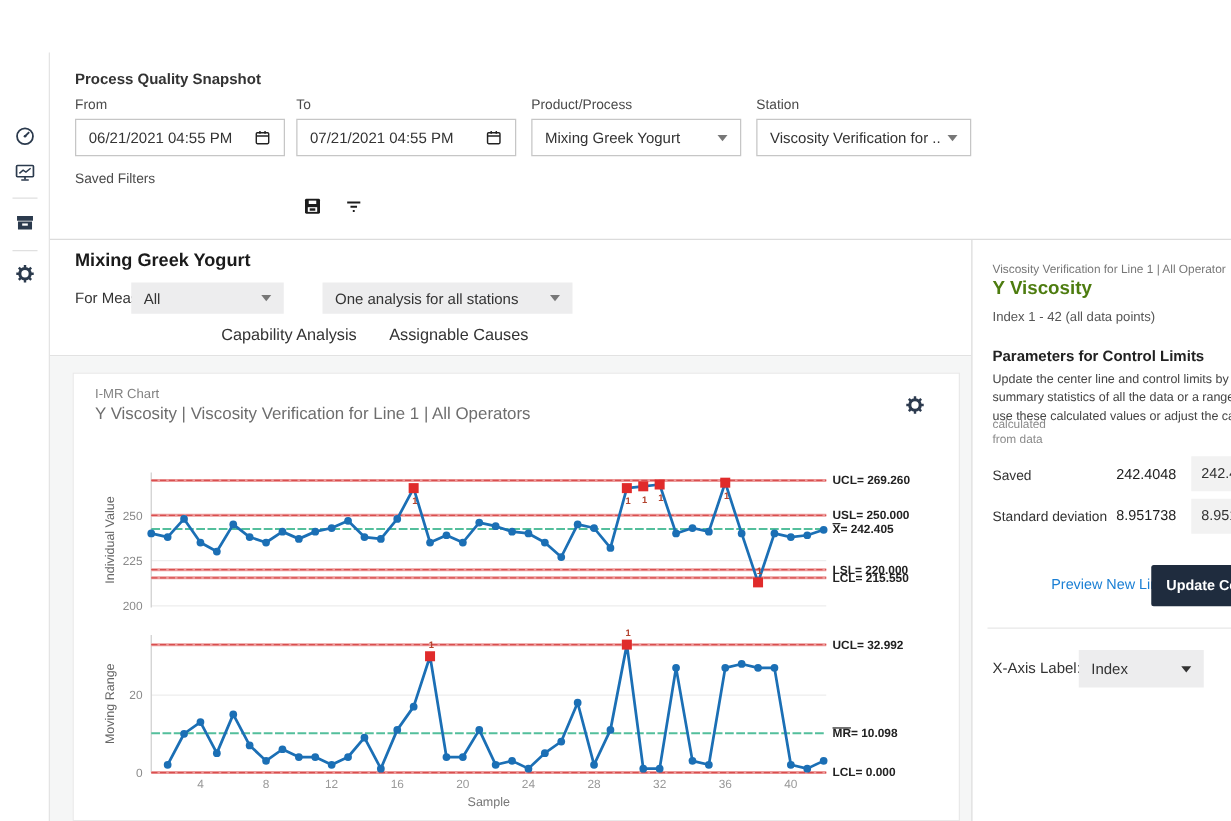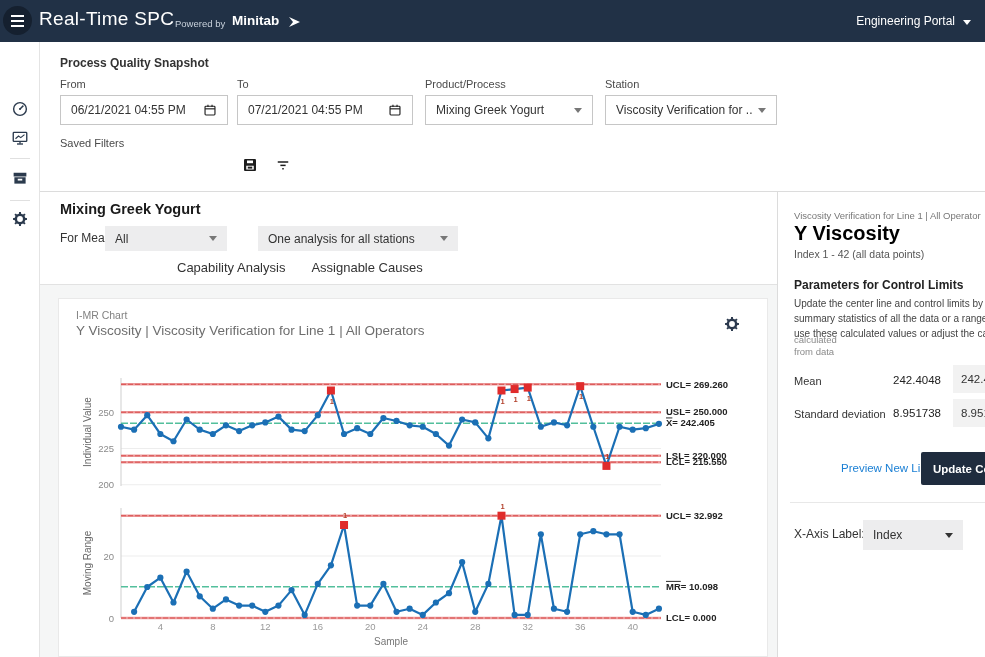--- a/index.html
+++ b/index.html
@@ -45,55 +45,40 @@
   .card { position:absolute; left:58px; top:298px; width:710px; height:359px; background:#fff; border:1px solid #e9e9e9; }
   .imr-label { position:absolute; left:17px; top:10px; font-size:10.5px; color:#828282; }
   .imr-title { position:absolute; left:17px; top:24px; font-size:13.5px; color:#6e6e6e; }
   .card-gear { position:absolute; right:26px; top:16px; width:18px; height:18px; cursor:pointer; }
   #imr-svg { position:absolute; left:0; top:59px; }
   #imr-svg text { font-family:"Liberation Sans", sans-serif; }
 
   
   .rpanel { position:absolute; left:777px; top:192px; width:208px; height:465px; background:#fff; border-left:1px solid #dcdcdc; overflow:hidden; }
   .rp-sub { position:absolute; left:16px; top:18px; font-size:9.5px; color:#777; white-space:nowrap; }
-  .rp-title { position:absolute; left:16px; top:30px; font-size:20px; font-weight:bold; color:#000000; }
+  .rp-title { position:absolute; left:16px; top:30px; font-size:15px; font-weight:bold; color:#4d7c0f; }
   .rp-index { position:absolute; left:16px; top:56px; font-size:10.5px; color:#555; }
   .rp-params { position:absolute; left:16px; top:86px; font-size:12px; font-weight:bold; color:#222; }
   .rp-desc { position:absolute; left:16px; top:104px; font-size:10px; color:#444; line-height:15px; white-space:nowrap; }
   .rp-colhead { position:absolute; left:16px; top:142px; width:147px; text-align:left; font-size:9.5px; color:#8a8a8a; line-height:12px; }
   .rp-rowlbl { position:absolute; left:16px; font-size:11px; color:#333; }
   .rp-rowval { position:absolute; left:16px; width:147px; text-align:right; font-size:11.5px; color:#222; }
   .rp-input { position:absolute; left:175px; width:120px; height:28px; background:#f2f2f2; border:none; font-size:11.5px; color:#333; padding:0 8px; font-family:"Liberation Sans", sans-serif; }
   .rp-link { position:absolute; left:63px; top:270px; font-size:11.5px; color:#1a7fd4; cursor:pointer; white-space:nowrap; }
   .rp-btn { position:absolute; left:143px; top:260px; height:33px; width:150px; background:#1f2c3e; color:#fff; font-size:11.5px; font-weight:bold; border:none; border-radius:2px; padding:0 12px; white-space:nowrap; text-align:left; cursor:pointer; font-family:"Liberation Sans", sans-serif; }
   .rp-div { position:absolute; left:12px; right:0; top:310px; height:1px; background:#e8e8e8; }
   .rp-xlbl { position:absolute; left:16px; top:335px; font-size:12px; color:#333; }
   .rp-xdd { position:absolute; left:85px; top:328px; width:100px; height:30px; background:#ededee; font-size:12px; color:#333; display:flex; align-items:center; padding:0 10px; cursor:pointer; }
   .rp-xdd .caret { border-top-color:#333; }
 </style>
 </head>
 <body>
 
 <div id="app">
 
-  <div class="header">
-    <div class="hamburger">
-        <span></span>
-        <span></span>
-        <span></span>
-      </div>
-    <div class="app-title">Real-Time SPC</div>
-    <div class="powered">Powered by</div>
-    <div class="brand">Minitab</div>
-    <svg class="brand-logo" width="16" height="16" viewBox="0 0 16 16">
-      <path d="M2 3 L13 8 L2 13 L6 8 Z" fill="#ffffff"></path>
-    </svg>
-    <div class="portal">Engineering Portal</div>
-    <div class="portal-caret"></div>
-  </div>
 
   <div class="sidebar">
     <svg class="side-ic" style="top:58px" viewBox="0 0 24 24">
       <circle cx="12" cy="12" r="8.5" fill="none" stroke="#2b3a4d" stroke-width="1.9"></circle>
       <line x1="12" y1="12" x2="16.5" y2="7.5" stroke="#2b3a4d" stroke-width="1.9"></line>
       <circle cx="12" cy="12" r="1.4" fill="#2b3a4d"></circle>
     </svg>
     <svg class="side-ic" style="top:87px" viewBox="0 0 24 24">
       <rect x="3" y="4.5" width="18" height="12" rx="1" fill="none" stroke="#2b3a4d" stroke-width="1.8"></rect>
       <polyline points="6,13 10,9.5 13,11.5 18,7.5" fill="none" stroke="#2b3a4d" stroke-width="1.6"></polyline>
@@ -366,21 +351,21 @@
     <div class="rp-desc">
       <div>Update the center line and control limits by calculating</div>
       <div>summary statistics of all the data or a range of data. Then</div>
       <div>use these calculated values or adjust the calculated values.</div>
     </div>
     <div class="rp-colhead">
       <div>calculated</div>
       <div>from data</div>
     </div>
 
-    <div class="rp-rowlbl" style="top:183px">Mean</div>
+    <div class="rp-rowlbl" style="top:183px">Saved</div>
     <div class="rp-rowval" style="top:182px">242.4048</div>
     <input class="rp-input" style="top: 173px;" readonly="" value="242.4048">
 
     <div class="rp-rowlbl" style="top:216px">Standard deviation</div>
     <div class="rp-rowval" style="top:215px">8.951738</div>
     <input class="rp-input" style="top: 207px;" readonly="" value="8.951738">
 
     <div class="rp-link">Preview New Limits</div>
     <button class="rp-btn">Update Control Limits</button>
 

